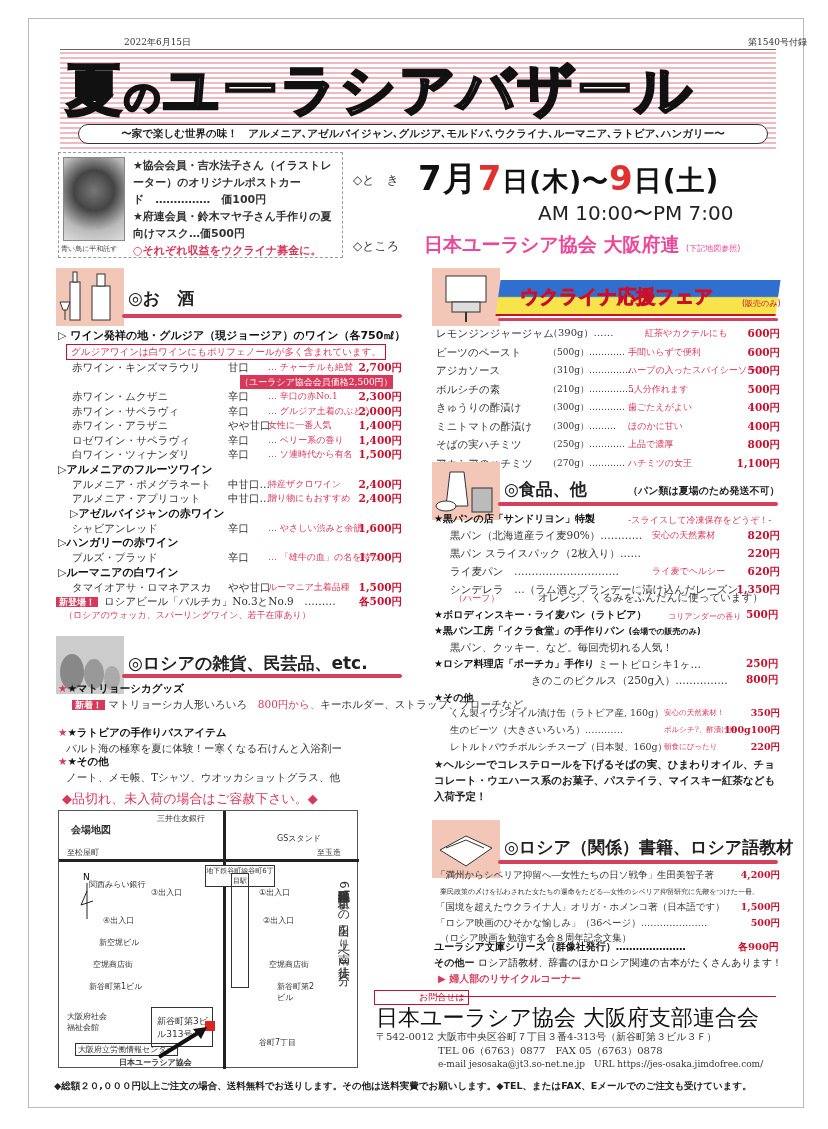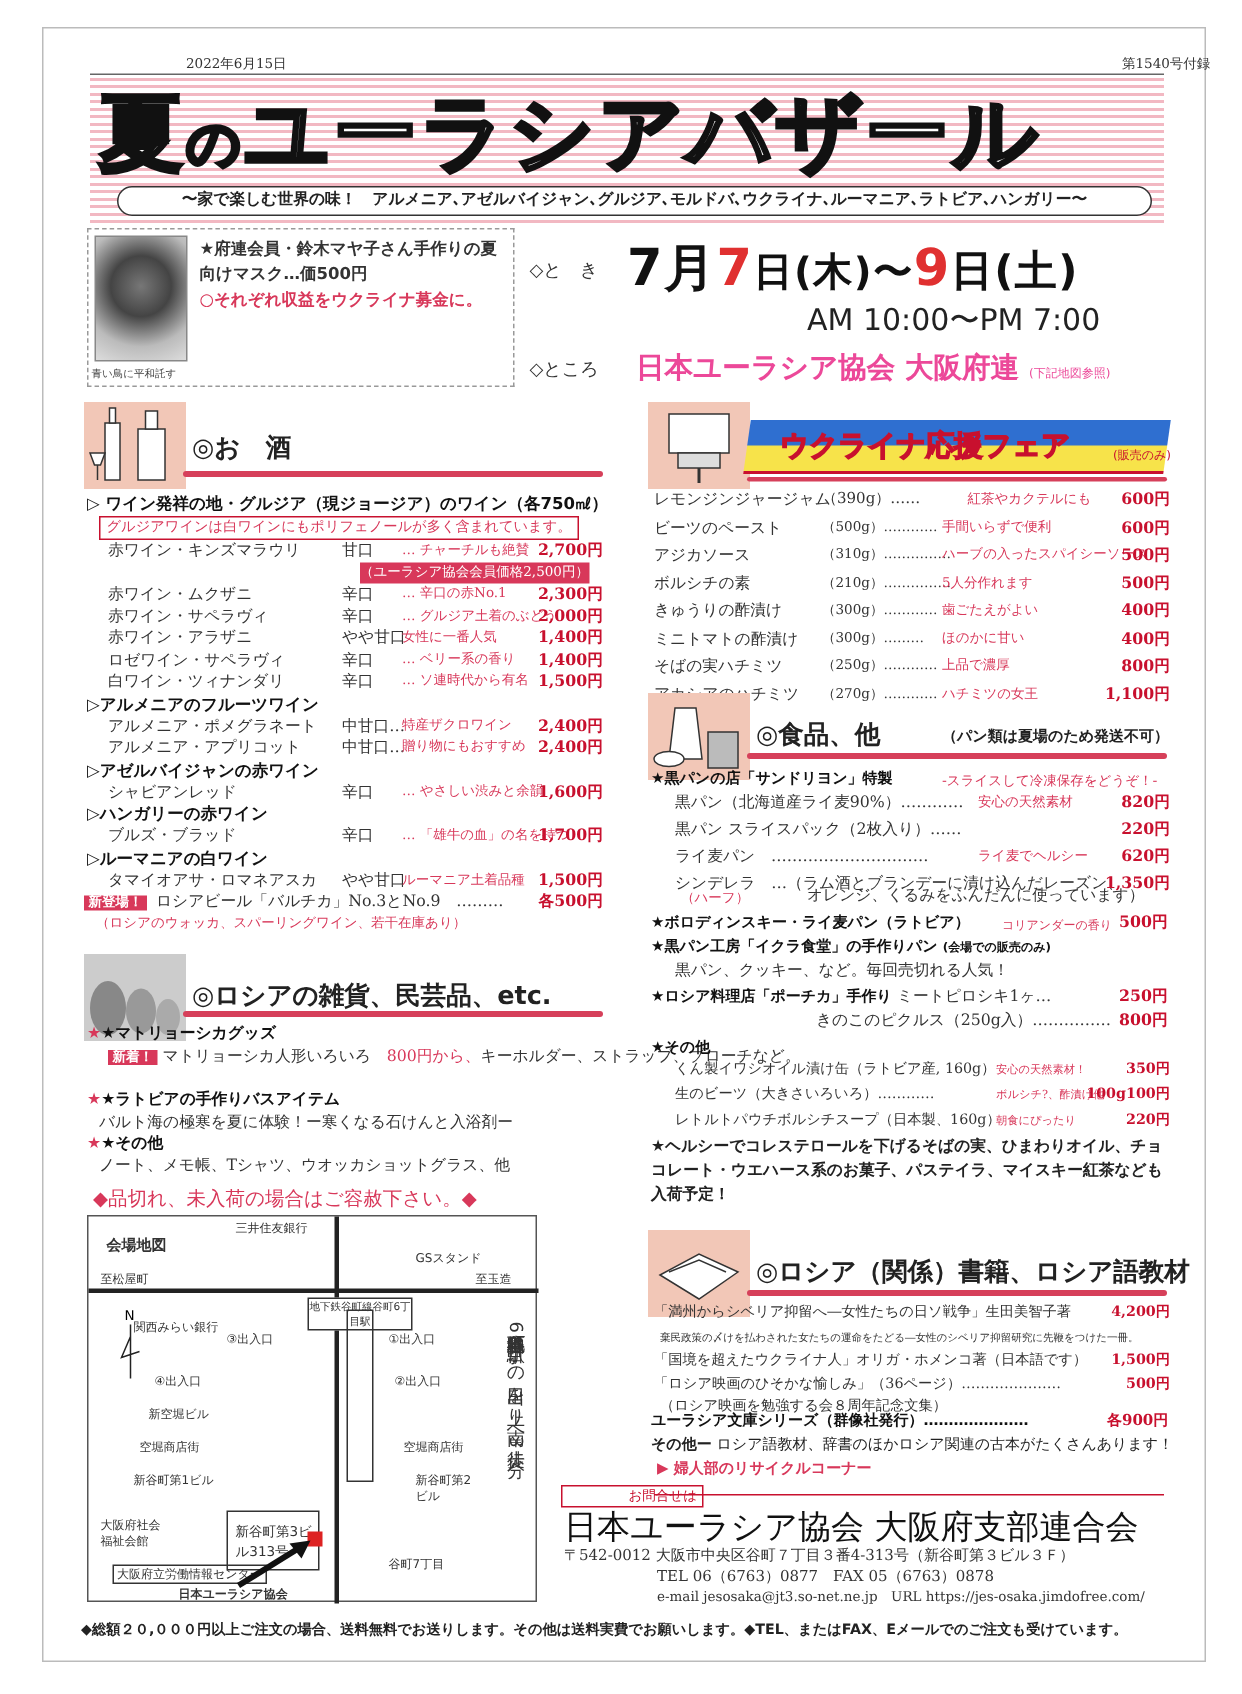--- a/index.html
+++ b/index.html
@@ -59,20 +59,21 @@
 
 <div class="abs banner">
   <div class="banner-title"><span>夏</span><span class="small">の</span><span>ユーラシアバザール</span></div>
   <div class="banner-sub">〜家で楽しむ世界の味！　アルメニア､アゼルバイジャン､グルジア､モルドバ､ウクライナ､ルーマニア､ラトビア､ハンガリー〜</div>
 </div>
 
 <div class="abs promo">
   <div class="promo-img"></div>
   <div class="promo-img-cap">青い鳥に平和託す</div>
   <div class="promo-text">
+    <div>★協会会員・吉水法子さん（イラストレーター）のオリジナルポストカード　……………　価100円</div>
     <div>★府連会員・鈴木マヤ子さん手作りの夏向けマスク…価500円</div>
     <div class="red">○それぞれ収益をウクライナ募金に。</div>
   </div>
 </div>
 
 <div class="abs when-label" style="left:353px;top:172px;">◇と　き</div>
 <div class="abs date-big" style="left:418px;top:156px;"><span>7月</span><span class="hl">7</span><span style="font-size:26px">日(木)〜</span><span class="hl">9</span><span style="font-size:28px">日(土)</span></div>
 <div class="abs time" style="left:538px;top:200px;">AM 10:00〜PM 7:00</div>
 <div class="abs when-label" style="left:353px;top:238px;">◇ところ</div>
 <div class="abs venue" style="left:424px;top:232px;"><span>日本ユーラシア協会 大阪府連</span> <small>(下記地図参照)</small></div>
@@ -142,21 +143,21 @@
       <span class="c" style="left:156px;">中甘口…</span>
       <span class="c note-red" style="left:196px;">特産ザクロワイン</span>
       <span class="c price" style="right:0;">2,400円</span>
     </div>
     <div class="row" style="left:72px;top:491px;width:330px;">
       <span class="c" style="left:0;">アルメニア・アプリコット</span>
       <span class="c" style="left:156px;">中甘口…</span>
       <span class="c note-red" style="left:196px;">贈り物にもおすすめ</span>
       <span class="c price" style="right:0;">2,400円</span>
     </div>
-    <div class="sub-head" style="left:58px;top:505.5px;text-align:right;">▷アゼルバイジャンの赤ワイン</div>
+    <div class="sub-head" style="left:70px;top:505.5px;text-align:right;">▷アゼルバイジャンの赤ワイン</div>
     <div class="row" style="left:72px;top:520.5px;width:330px;">
       <span class="c" style="left:0;">シャビアンレッド</span>
       <span class="c" style="left:156px;">辛口</span>
       <span class="c note-red" style="left:196px;">… やさしい渋みと余韻</span>
       <span class="c price" style="right:0;">1,600円</span>
     </div>
     <div class="sub-head" style="left:58px;top:535px;">▷ハンガリーの赤ワイン</div>
     <div class="row" style="left:72px;top:550px;width:330px;">
       <span class="c" style="left:0;">ブルズ・ブラッド</span>
       <span class="c" style="left:156px;">辛口</span>
@@ -333,21 +334,21 @@
 <div class="sub-head" style="left:434px;top:608px;font-size:10px;">★ボロディンスキー・ライ麦パン（ラトビア）</div>
 <div class="abs note-red" style="left:668px;top:611px;font-size:8px;white-space:nowrap;">コリアンダーの香り</div>
 <div class="abs price serif" style="left:746px;top:608px;font-size:10.5px;">500円</div>
 
 <div class="sub-head" style="left:434px;top:624px;font-size:10px;"><span>★黒パン工房「イクラ食堂」の手作りパン</span> <span style="font-size:8px">(会場での販売のみ)</span></div>
 <div class="row" style="left:450px;top:640px;">黒パン、クッキー、など。毎回売切れる人気！</div>
 
 <div class="sub-head" style="left:434px;top:657px;font-size:10px;">★ロシア料理店「ポーチカ」手作り</div>
 <div class="row" style="left:598px;top:657px;">ミートピロシキ1ヶ…</div>
 <div class="abs price serif" style="left:746px;top:657px;font-size:10.5px;">250円</div>
-<div class="row" style="left:544px;top:673px;">きのこのピクルス（250g入）……………</div>
+<div class="row" style="left:531px;top:673px;">きのこのピクルス（250g入）……………</div>
 <div class="abs price serif" style="left:746px;top:673px;font-size:10.5px;">800円</div>
 
 <div class="sub-head" style="left:434px;top:691px;font-size:10px;">★その他</div>
 <div id="food-other-rows">
     <div class="row" style="left:450px;top:706px;width:330px;font-size:9.5px;">
       <span class="c" style="left:0;">くん製イワシオイル漬け缶（ラトビア産, 160g）</span>
       <span class="c note-red" style="left:214px;font-size:7.5px;">安心の天然素材！</span>
       <span class="c price" style="right:0;">350円</span>
     </div>
     <div class="row" style="left:450px;top:723px;width:330px;font-size:9.5px;">

